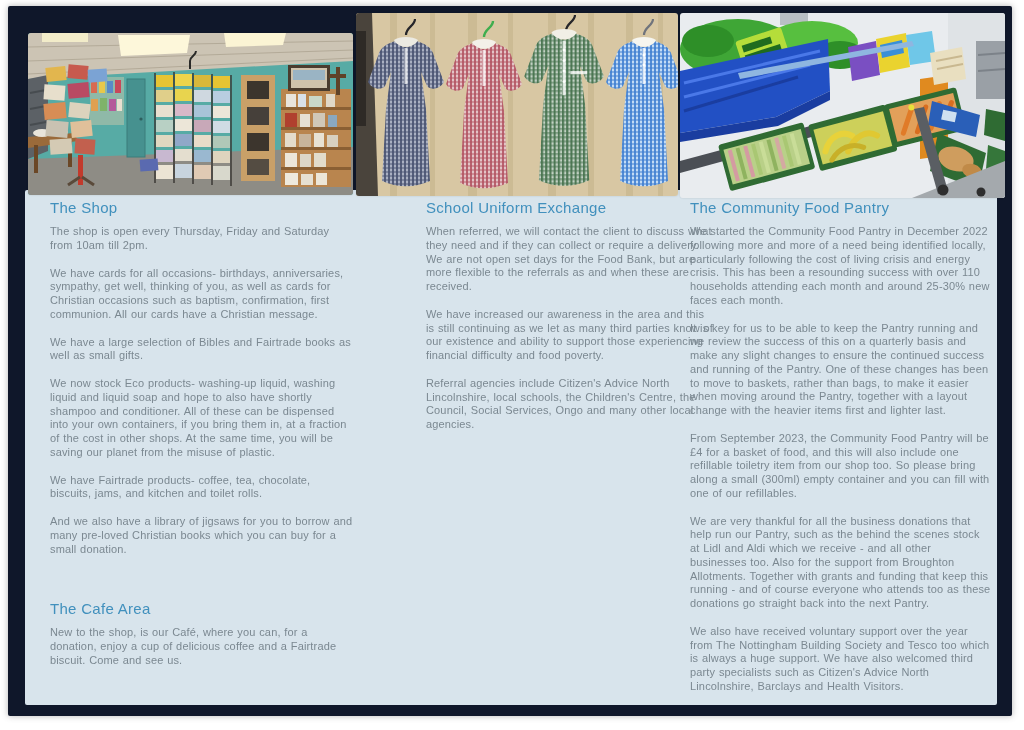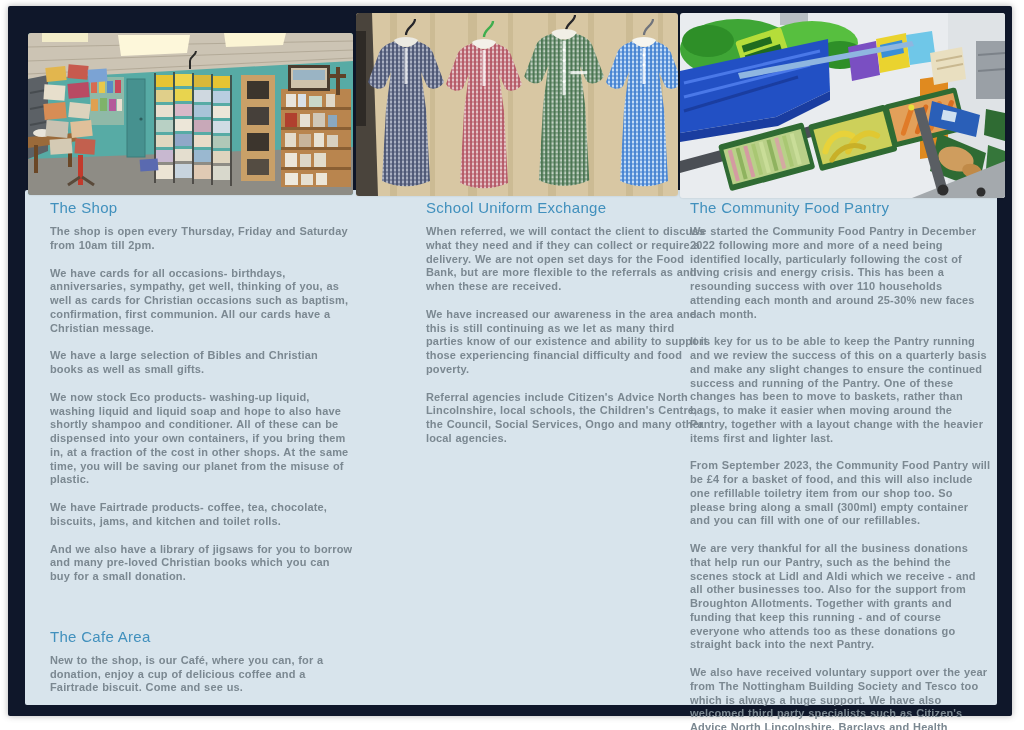--- a/index.html
+++ b/index.html
@@ -10,21 +10,21 @@
   figure.photo{position:absolute;margin:0;border-radius:3px;overflow:hidden;box-shadow:0 0 2px rgba(0,0,0,.15);}
   #photo1{left:20px;top:27px;width:325px;height:162px;}
   #photo2{left:348px;top:7px;width:322px;height:183px;}
   #photo3{left:672px;top:7px;width:325px;height:185px;}
   figure.photo svg{display:block;width:100%;height:100%;}
   .col{position:absolute;top:193px;}
   #col1{left:42px;width:303px;}
   #col2{left:370px;width:289px;margin-left:48px;}
   #col3{left:682px;width:301px;}
   h2{font-size:15px;line-height:18px;font-weight:400;color:#4190bd;margin:0 0 8px 0;letter-spacing:.3px;}
-  .col p{font-size:11px;line-height:1.25;color:#7b8891;margin:0 0 14px 0;letter-spacing:.15px;word-spacing:.5px;font-weight:bold;}
+  .col p{font-size:11px;line-height:1.25;color:#7b8891;margin:0 0 14px 0;letter-spacing:.15px;word-spacing:.5px;}
   h2.mt-cafe{margin-top:44px;}
   h2.mt-foodbank{margin-top:28px;}
 </style>
 </head>
 <body>
 
 <div class="page">
   <div class="panel"></div>
 
   <figure class="photo" id="photo1">
@@ -322,21 +322,21 @@
       <polygon points="234,96 244,94 268,178 258,181" fill="#5a5e63"></polygon>
       <circle cx="263" cy="177" r="5.5" fill="#2e2e2e"></circle>
       <circle cx="301" cy="179" r="4.5" fill="#2e2e2e"></circle>
     </svg>
   </figure>
 
   <section class="col" id="col1">
     <h2>The Shop</h2>
     <p>The shop is open every Thursday, Friday and Saturday from 10am till 2pm.</p>
     <p>We have cards for all occasions- birthdays, anniversaries, sympathy, get well, thinking of you, as well as cards for Christian occasions such as baptism, confirmation, first communion. All our cards have a Christian message.</p>
-    <p>We have a large selection of Bibles and Christian books as well as small gifts.</p>
+    <p>We have a large selection of Bibles and Fairtrade books as well as small gifts.</p>
     <p>We now stock Eco products- washing-up liquid, washing liquid and liquid soap and hope to also have shortly shampoo and conditioner. All of these can be dispensed into your own containers, if you bring them in, at a fraction of the cost in other shops. At the same time, you will be saving our planet from the misuse of plastic.</p>
     <p>We have Fairtrade products- coffee, tea, chocolate, biscuits, jams, and kitchen and toilet rolls.</p>
     <p>And we also have a library of jigsaws for you to borrow and many pre-loved Christian books which you can buy for a small donation.</p>
     <h2 class="mt-cafe">The Cafe Area</h2>
     <p>New to the shop, is our Café, where you can, for a donation, enjoy a cup of delicious coffee and a Fairtrade biscuit. Come and see us.</p>
   </section>
 
   <section class="col" id="col2">
     <h2>School Uniform Exchange</h2>
     <p>When referred, we will contact the client to discuss what they need and if they can collect or require a delivery. We are not open set days for the Food Bank, but are more flexible to the referrals as and when these are received.</p>

